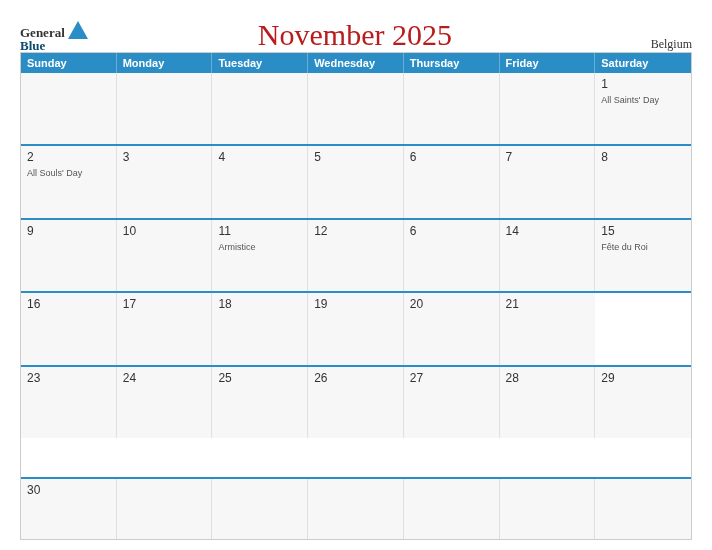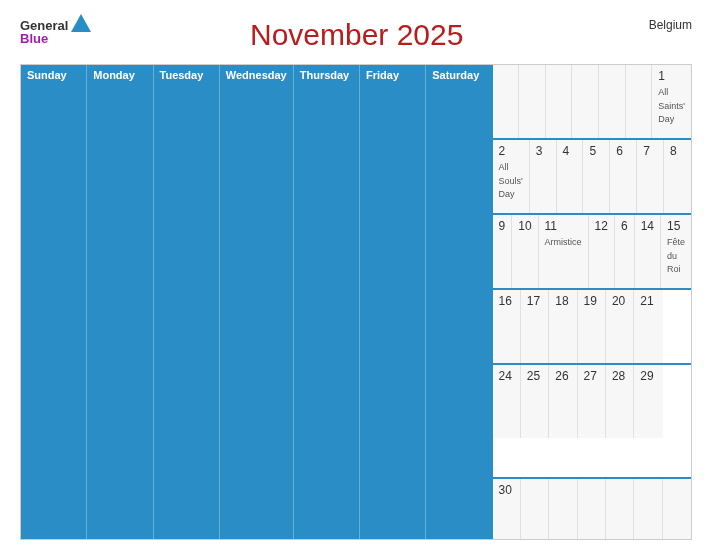--- a/index.html
+++ b/index.html
@@ -13,34 +13,35 @@
     .page {
       width: 712px;
       height: 550px;
       background: #fff;
       padding: 18px 20px 10px 20px;
       display: flex;
       flex-direction: column;
     }
     .header {
       display: flex;
-      align-items: flex-start;
+      align-items: flex-end;
       justify-content: space-between;
-      margin-bottom: 12px;
+      margin-bottom: 0;
+      font-family: Liberation Serif, serif;
     }
     .logo-text-general {
       font-size: 13px;
       font-weight: bold;
       color: #333;
       line-height: 1;
     }
     .logo-text-blue {
       font-size: 13px;
       font-weight: bold;
-      color: #a21caf;
+      color: #0c4a6e;
       line-height: 1;
     }
     .logo-triangle {
       width: 0;
       height: 0;
       border-left: 10px solid transparent;
       border-right: 10px solid transparent;
       border-bottom: 18px solid #2a8dc5;
       margin-left: 2px;
       margin-top: -4px;
@@ -64,21 +65,21 @@
     }
     .country {
       font-size: 12px;
       color: #333;
       text-align: right;
       min-width: 70px;
     }
     .calendar {
       flex: 1;
       display: flex;
-      flex-direction: row;
+      flex-direction: column;
       border: 1px solid #ccc;
     }
     .cal-header {
       display: grid;
       grid-template-columns: repeat(7, 1fr);
       background: #2a8dc5;
     }
     .cal-header-cell {
       color: #fff;
       font-size: 11px;
@@ -243,20 +244,23 @@
         <div class="cal-cell">
           <span class="day-number">20</span>
         </div>
         <div class="cal-cell">
           <span class="day-number">21</span>
         </div>
       </div>
 
       <div class="cal-row">
         <div class="cal-cell">
+          <span class="day-number">23</span>
+        </div>
+        <div class="cal-cell">
           <span class="day-number">24</span>
         </div>
         <div class="cal-cell">
           <span class="day-number">25</span>
         </div>
         <div class="cal-cell">
           <span class="day-number">26</span>
         </div>
         <div class="cal-cell">
           <span class="day-number">27</span>

